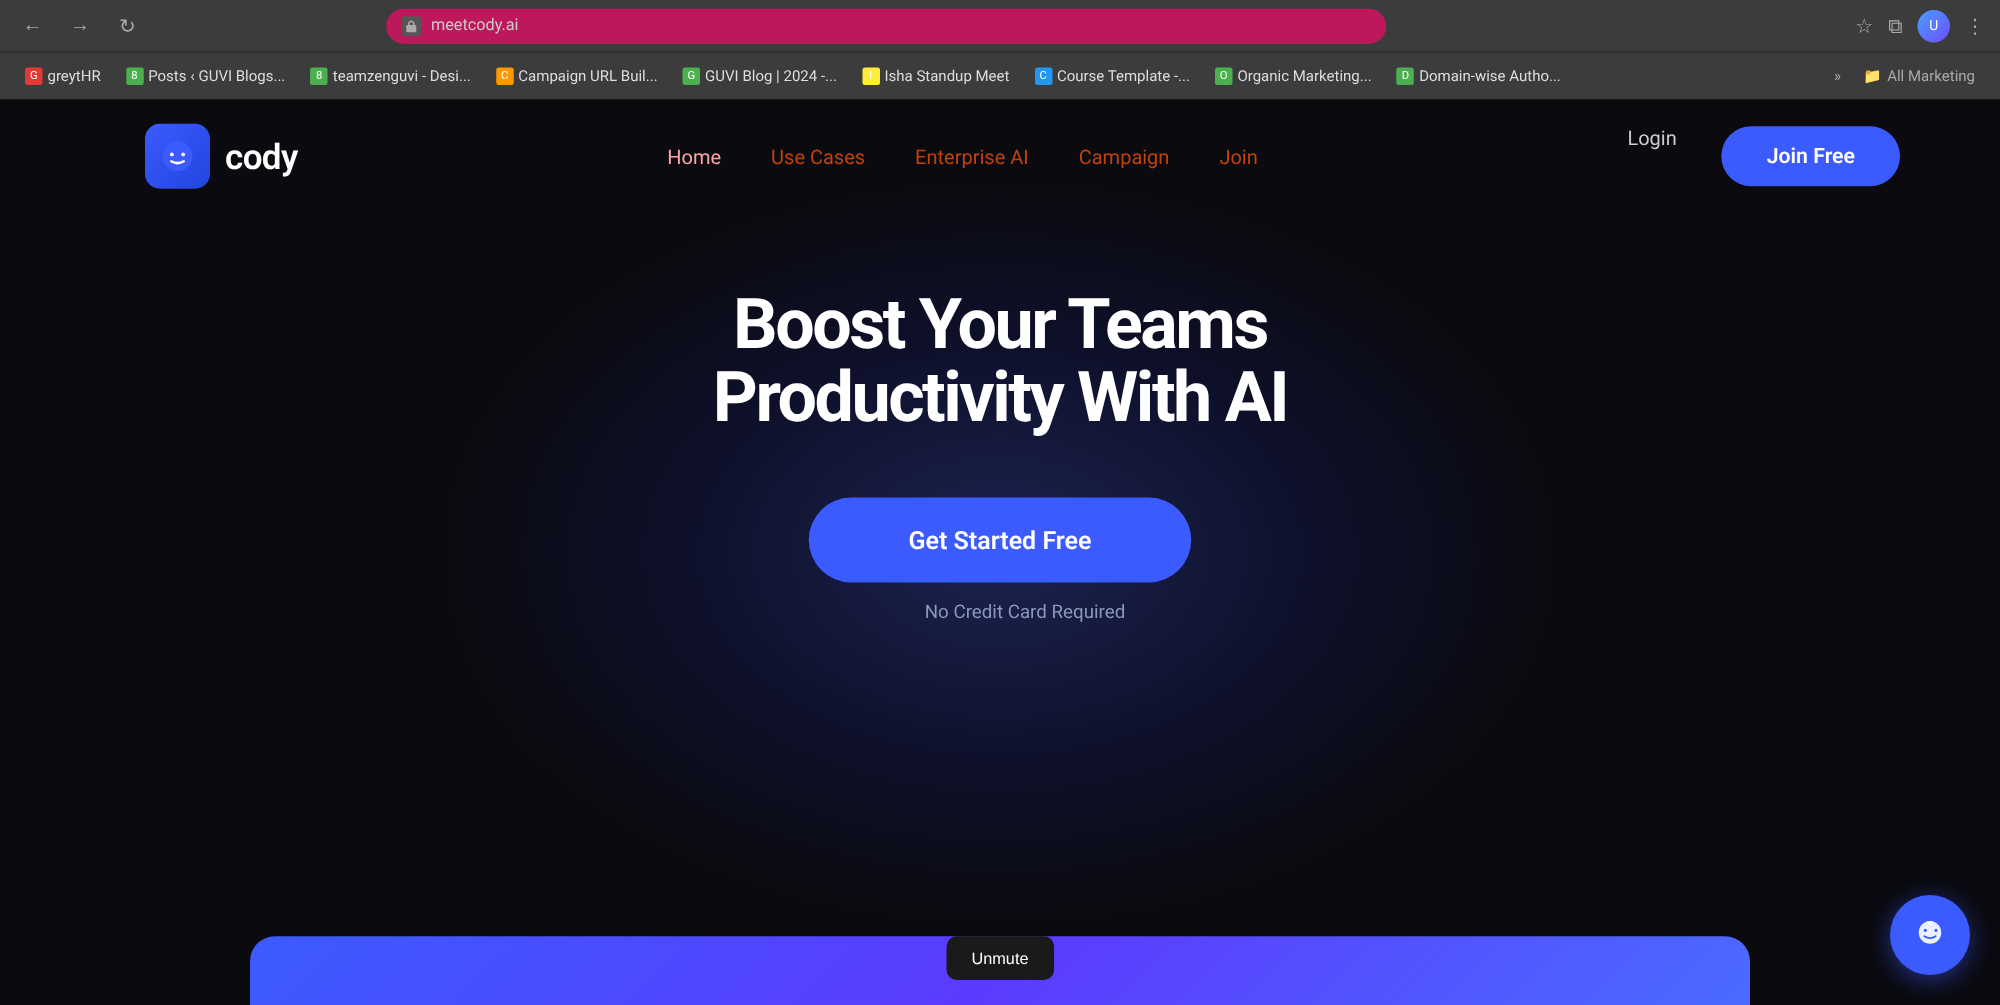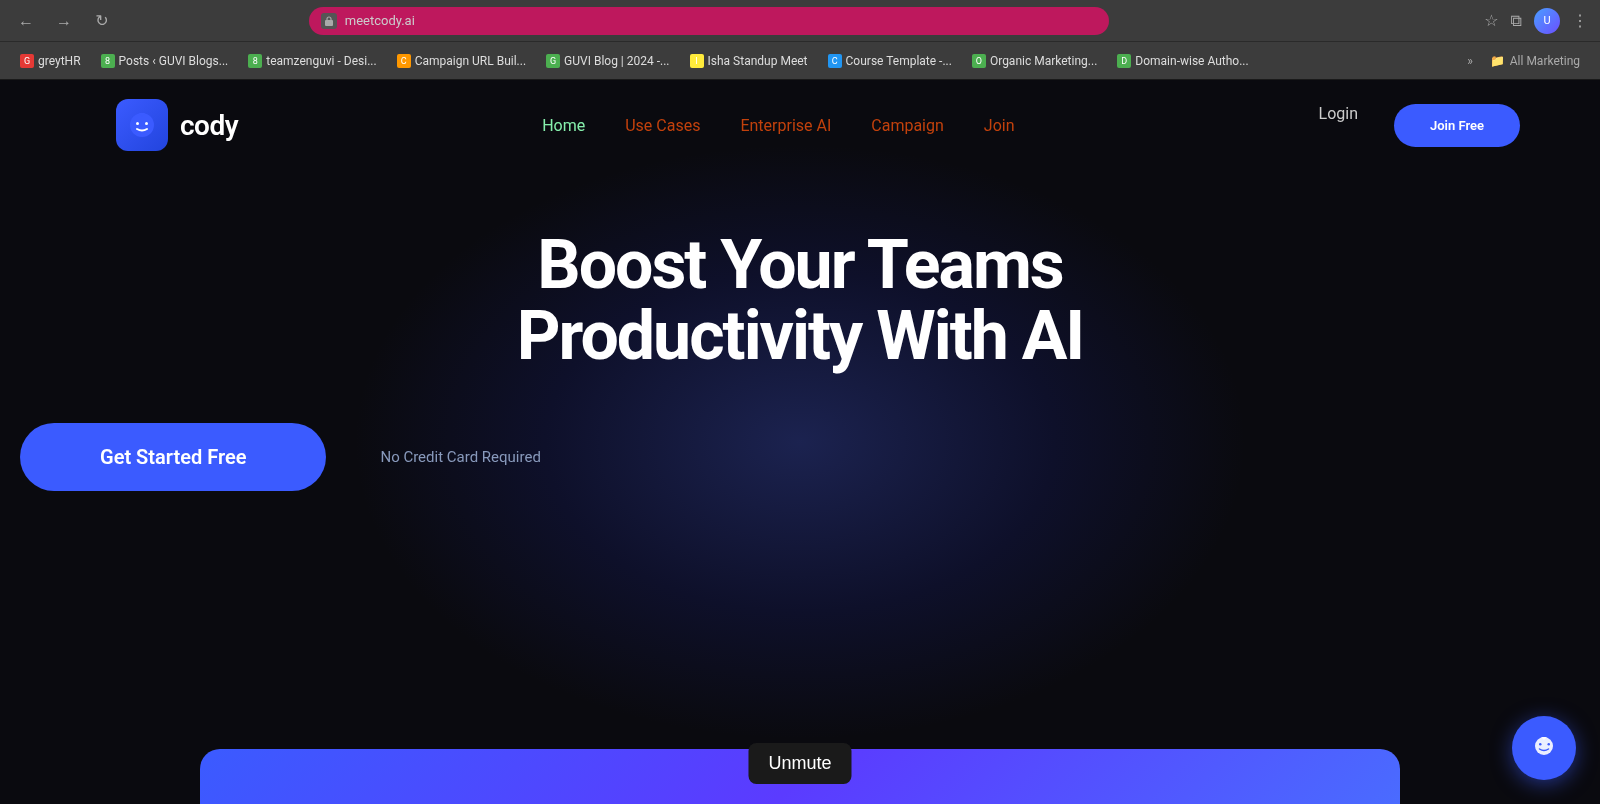--- a/index.html
+++ b/index.html
@@ -229,21 +229,21 @@
     }
 
     .nav-links a {
       text-decoration: none;
       font-size: 16px;
       color: #c2410c;
       transition: color 0.2s;
     }
 
     .nav-links a.active {
-      color: #86efac;
+      color: #fca5a5;
     }
 
     .nav-right {
       display: flex;
       align-items: flex-start;
       gap: 36px;
     }
 
     .login-btn {
       font-size: 16px;
@@ -253,46 +253,47 @@
       cursor: pointer;
       text-decoration: none;
     }
 
     .join-btn {
       background: #3b5bff;
       color: #fff;
       border: none;
       border-radius: 50px;
       padding: 14px 36px;
-      font-size: 13px;
+      font-size: 17px;
       font-weight: 600;
       cursor: pointer;
       text-decoration: none;
     }
 
     
     .hero {
       position: relative;
       z-index: 10;
       text-align: center;
       padding: 60px 20px 40px;
     }
 
     .hero-title {
-      font-size: 68px;
+      font-size: 56px;
       font-weight: 700;
       line-height: 1.05;
       color: #fff;
       letter-spacing: -2px;
       max-width: 1100px;
       margin: 0 auto 50px;
     }
 
     .hero-cta {
       display: flex;
+      flex-direction: column;
       align-items: center;
       gap: 14px;
       text-align: center;
     }
 
     .get-started-btn {
       background: #3b5bff;
       color: #fff;
       border: none;
       border-radius: 50px;
@@ -329,21 +330,21 @@
     .unmute-btn {
       position: absolute;
       bottom: 20px;
       left: 50%;
       transform: translateX(-50%);
       background: #1a1a1a;
       color: #fff;
       border: none;
       border-radius: 8px;
       padding: 10px 20px;
-      font-size: 18px;
+      font-size: 13px;
       font-weight: 500;
       cursor: pointer;
       z-index: 20;
     }
 
     
     .chat-widget {
       position: absolute;
       bottom: 24px;
       right: 24px;

